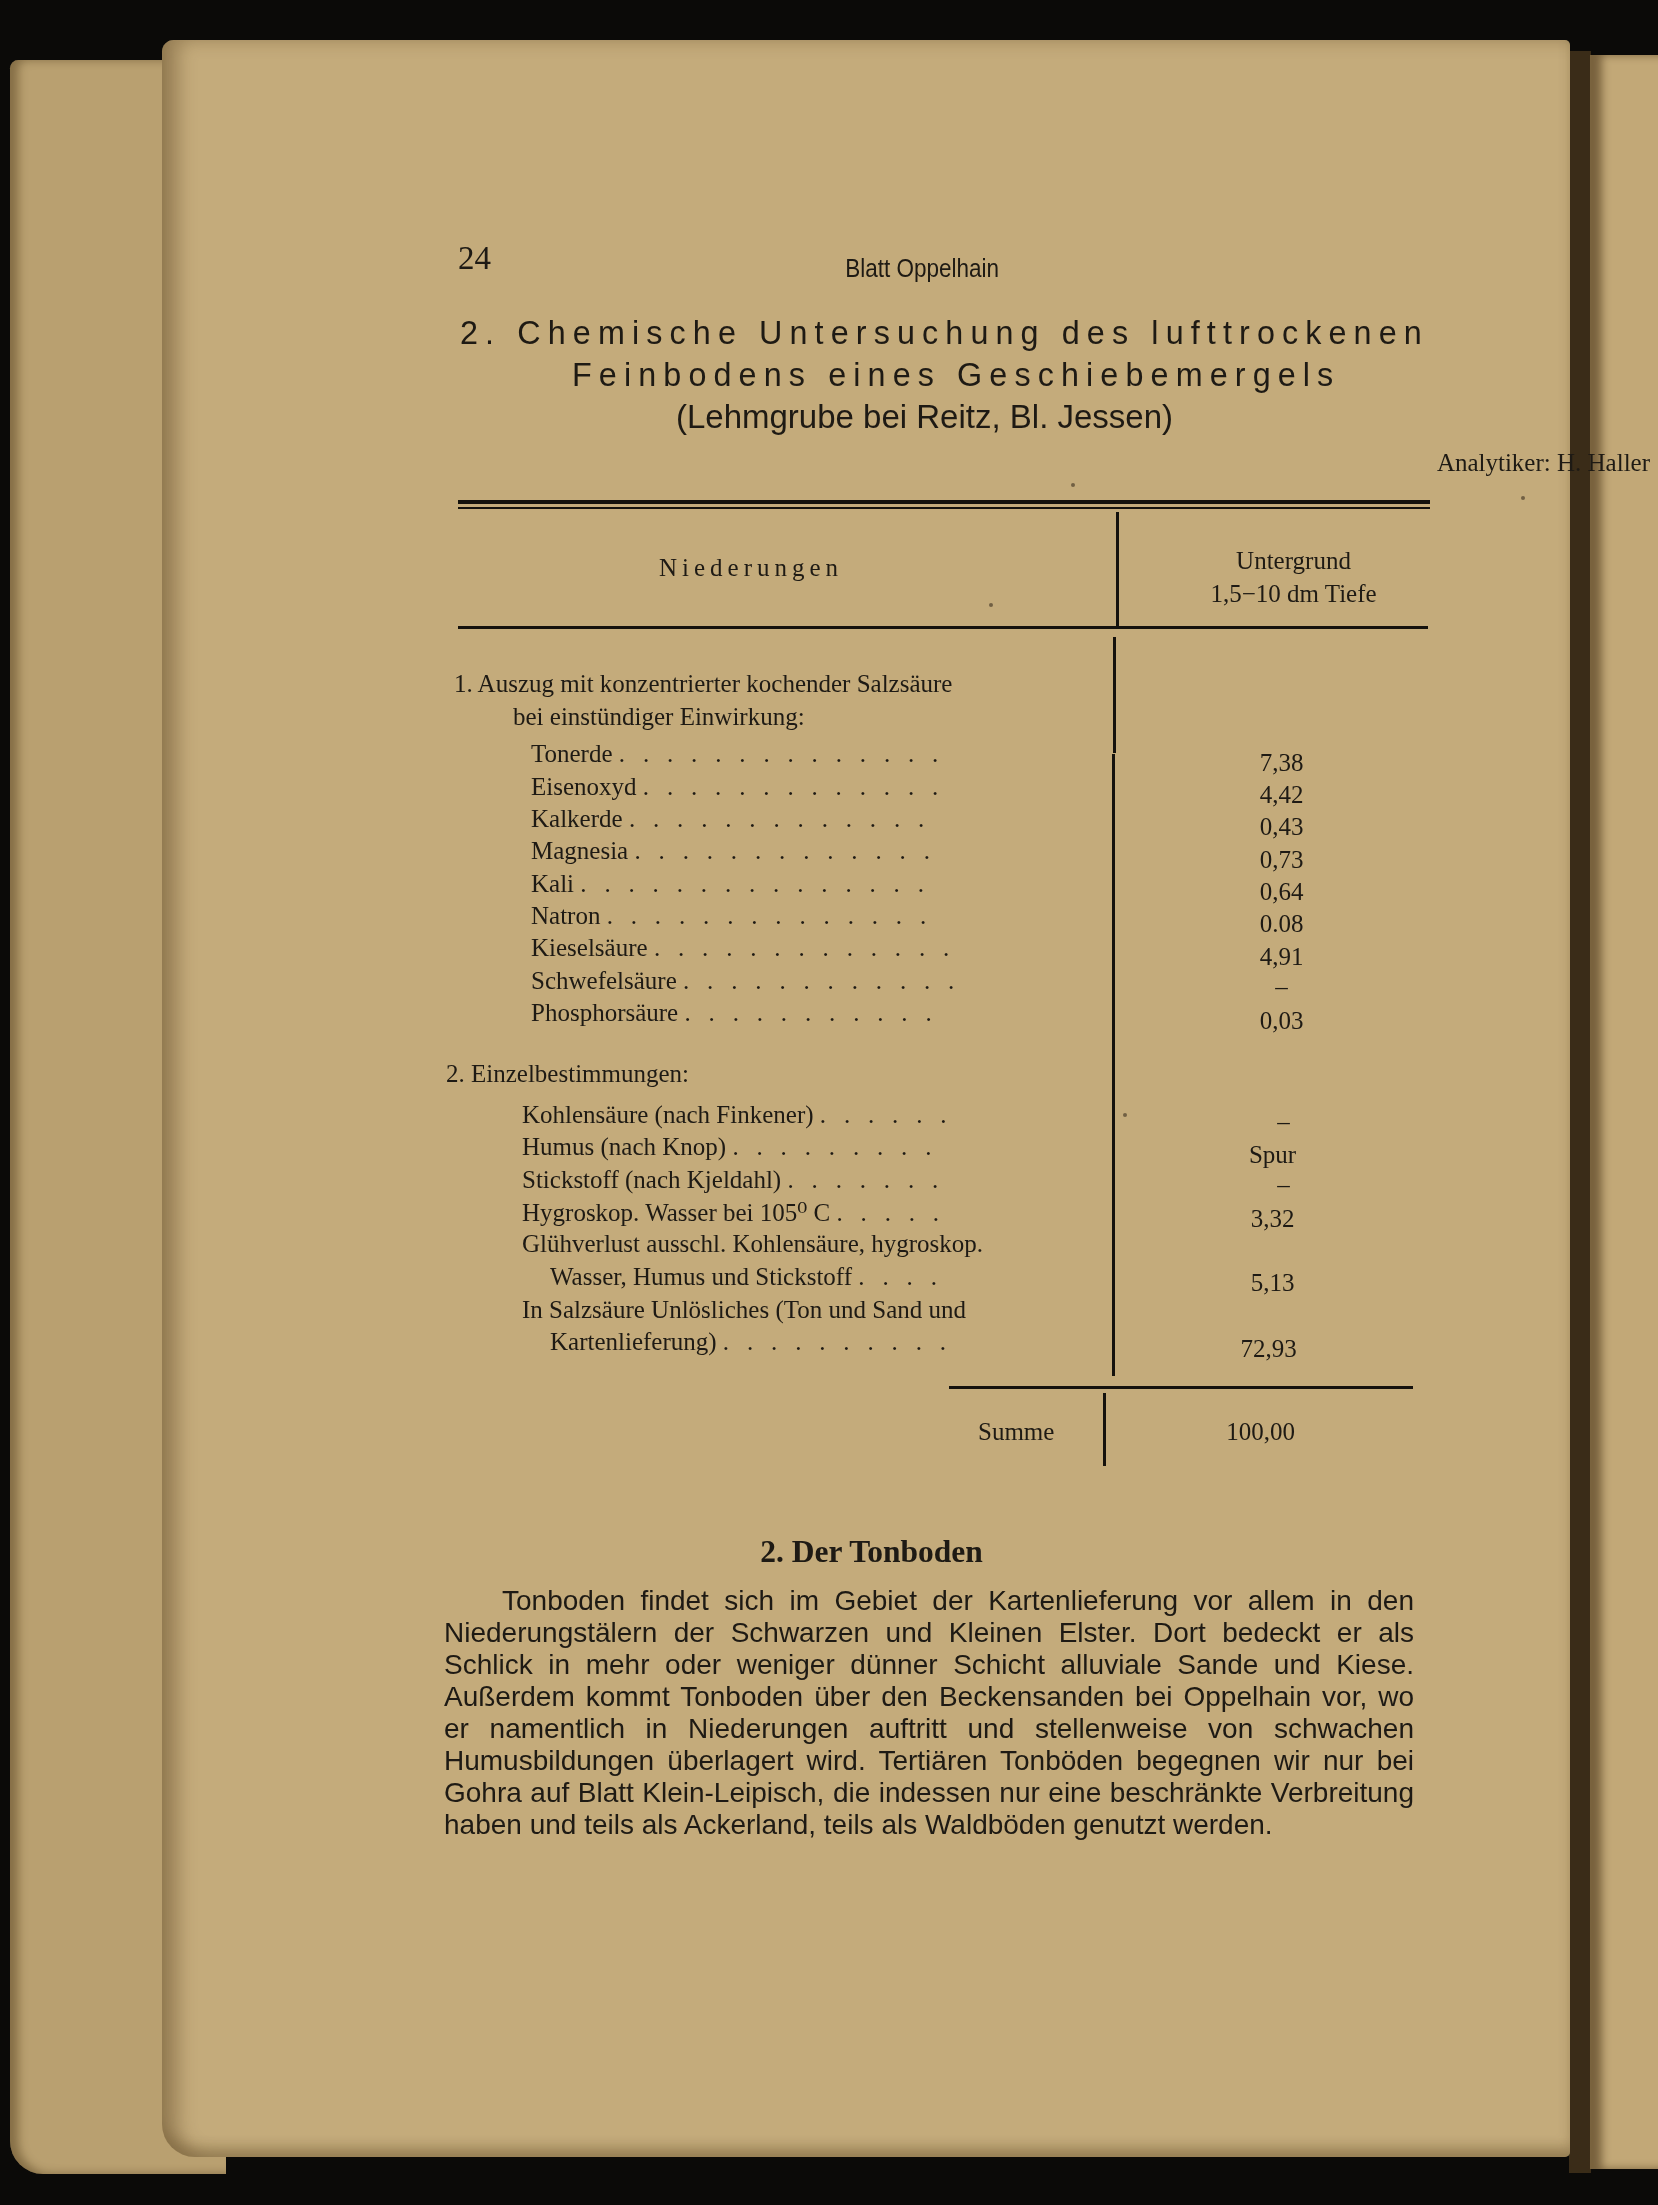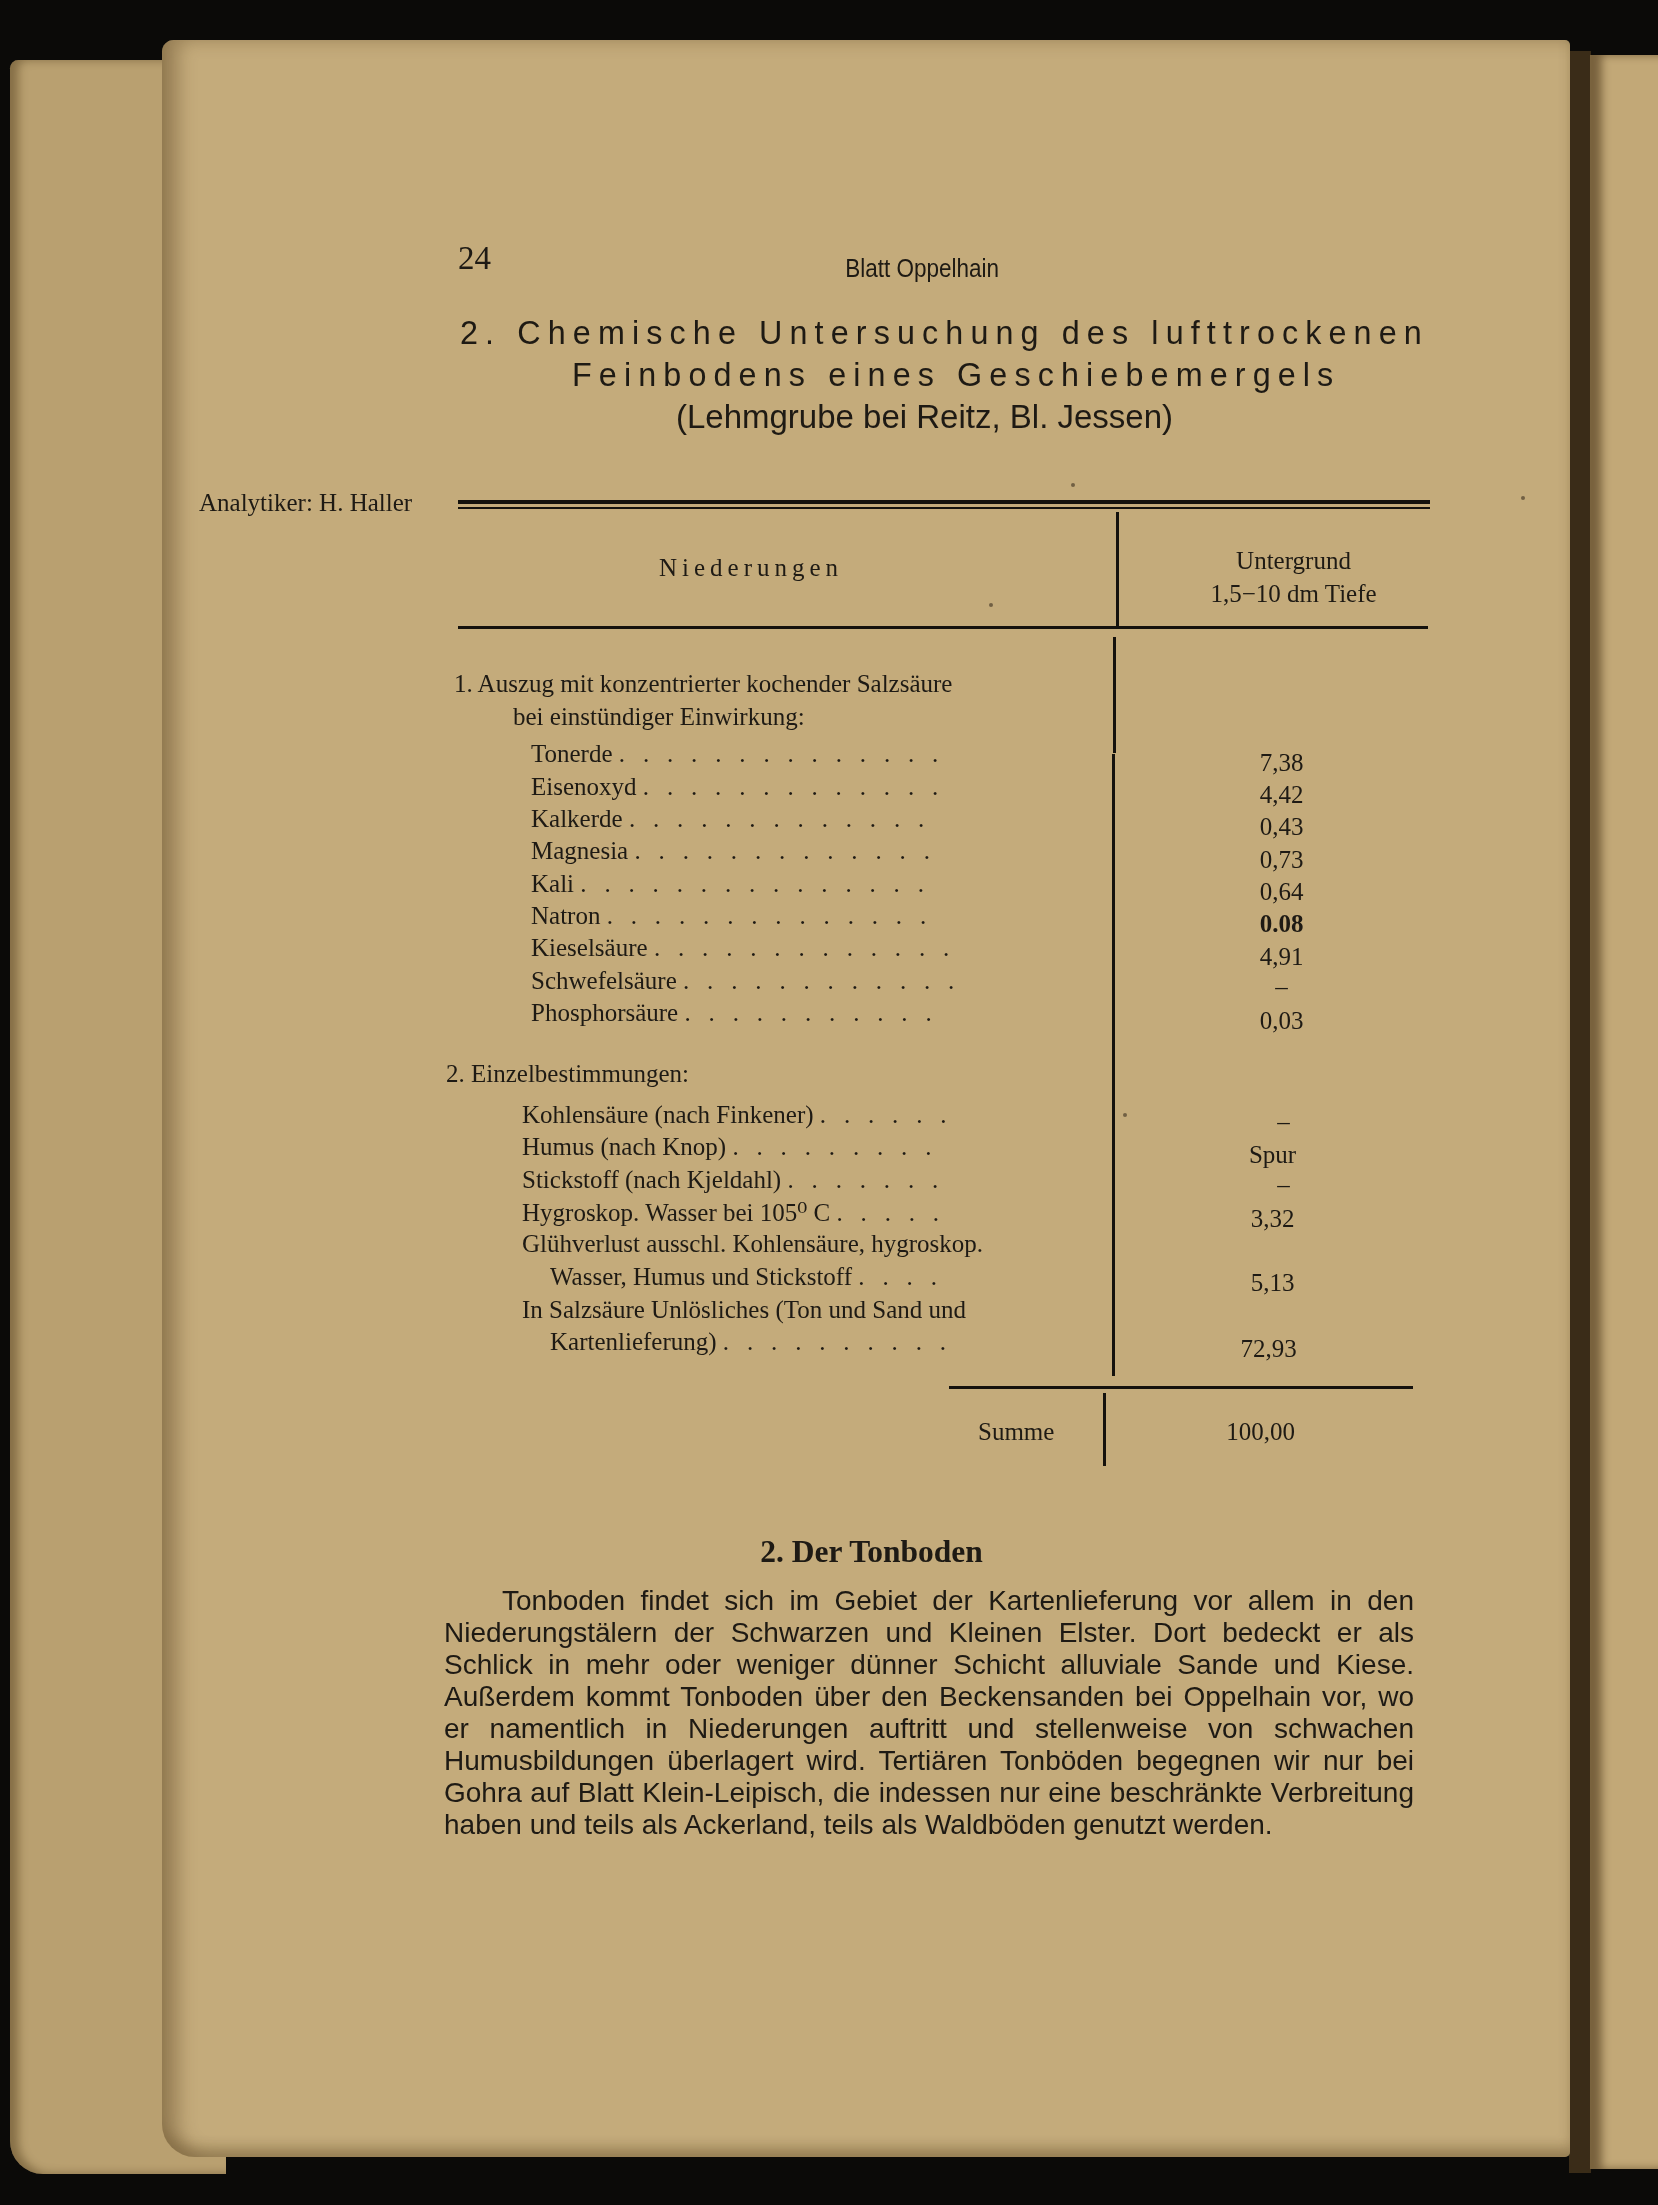--- a/index.html
+++ b/index.html
@@ -27,21 +27,21 @@
     box-shadow: inset 16.6px 0 16.6px rgba(80,58,25,.35), inset 0 -10px 11.6px rgba(80,58,25,.25);
   }
   .abs { position: absolute; white-space: nowrap; }
   .page-number { left: 458px; top: 240px; font-size: 33px; }
   .running-head { left: 0; width: 1658px; text-align: center; top: 254px; font-size: 25px;
     font-family: "Liberation Sans Narrow", "Liberation Sans", sans-serif; transform: scaleX(.9); padding-left: 207px; box-sizing: border-box; }
   .title { font-family: "Liberation Sans", "DejaVu Sans", sans-serif; font-size: 34px; letter-spacing: 7.5px; transform-origin: left top; }
   .title-1 { left: 460px; top: 313px; transform: scaleX(.95); }
   .title-2 { left: 572px; top: 355px; transform: scaleX(.95); }
   .subtitle { left: 0; width: 1650px; text-align: center; top: 398px; font-family: "Liberation Sans", sans-serif; font-size: 33px; padding-left: 199px; box-sizing: border-box; }
-  .analyst { left: 0; width: 1650px; text-align: left; top: 449px; font-size: 25px; padding-left: 199px; box-sizing: border-box; margin-top: 40px; }
+  .analyst { left: 0; width: 1650px; text-align: right; top: 449px; font-size: 25px; padding-left: 199px; box-sizing: border-box; }
 
   .rule { position: absolute; background: #15120d; }
   .hdr-bestand { left: 659px; top: 554px; font-size: 25px; letter-spacing: 5px; }
   .hdr-unter { left: 1169px; top: 544px; width: 249px; text-align: center; font-size: 25px; line-height: 33px; white-space: normal; }
 
   .row { position: absolute; font-size: 25px; white-space: nowrap; }
   .dots { letter-spacing: 0; word-spacing: 11.6px; }
   .val { position: absolute; width: 133px; text-align: center; font-size: 25px; }
 
   .section-heading { left: 0; width: 1658px; text-align: center; top: 1534px; font-weight: bold; font-size: 31.5px; padding-left: 85px; box-sizing: border-box; }
@@ -94,21 +94,21 @@
   <div class="row" style="left:531px; top:805px;"><span>Kalkerde</span> <span class="dots">. . . . . . . . . . . . .</span></div>
   <div class="val" style="left:1215px; top:813px;">0,43</div>
 
   <div class="row" style="left:531px; top:837px;"><span>Magnesia</span> <span class="dots">. . . . . . . . . . . . .</span></div>
   <div class="val" style="left:1215px; top:846px;">0,73</div>
 
   <div class="row" style="left:531px; top:870px;"><span>Kali</span> <span class="dots">. . . . . . . . . . . . . . .</span></div>
   <div class="val" style="left:1215px; top:878px;">0,64</div>
 
   <div class="row" style="left:531px; top:902px;"><span>Natron</span> <span class="dots">. . . . . . . . . . . . . .</span></div>
-  <div class="val" style="left:1215px; top:910px;font-weight:bold;">0.08</div>
+  <div class="val" style="left:1215px; top:910px;">0.08</div>
 
   <div class="row" style="left:531px; top:934px;"><span>Kieselsäure</span> <span class="dots">. . . . . . . . . . . . .</span></div>
   <div class="val" style="left:1215px; top:943px;">4,91</div>
 
   <div class="row" style="left:531px; top:967px;"><span>Schwefelsäure</span> <span class="dots">. . . . . . . . . . . .</span></div>
   <div class="val" style="left:1215px; top:973px;">–</div>
 
   <div class="row" style="left:531px; top:999px;"><span>Phosphorsäure</span> <span class="dots">. . . . . . . . . . .</span></div>
   <div class="val" style="left:1215px; top:1007px;">0,03</div>
 </div>

